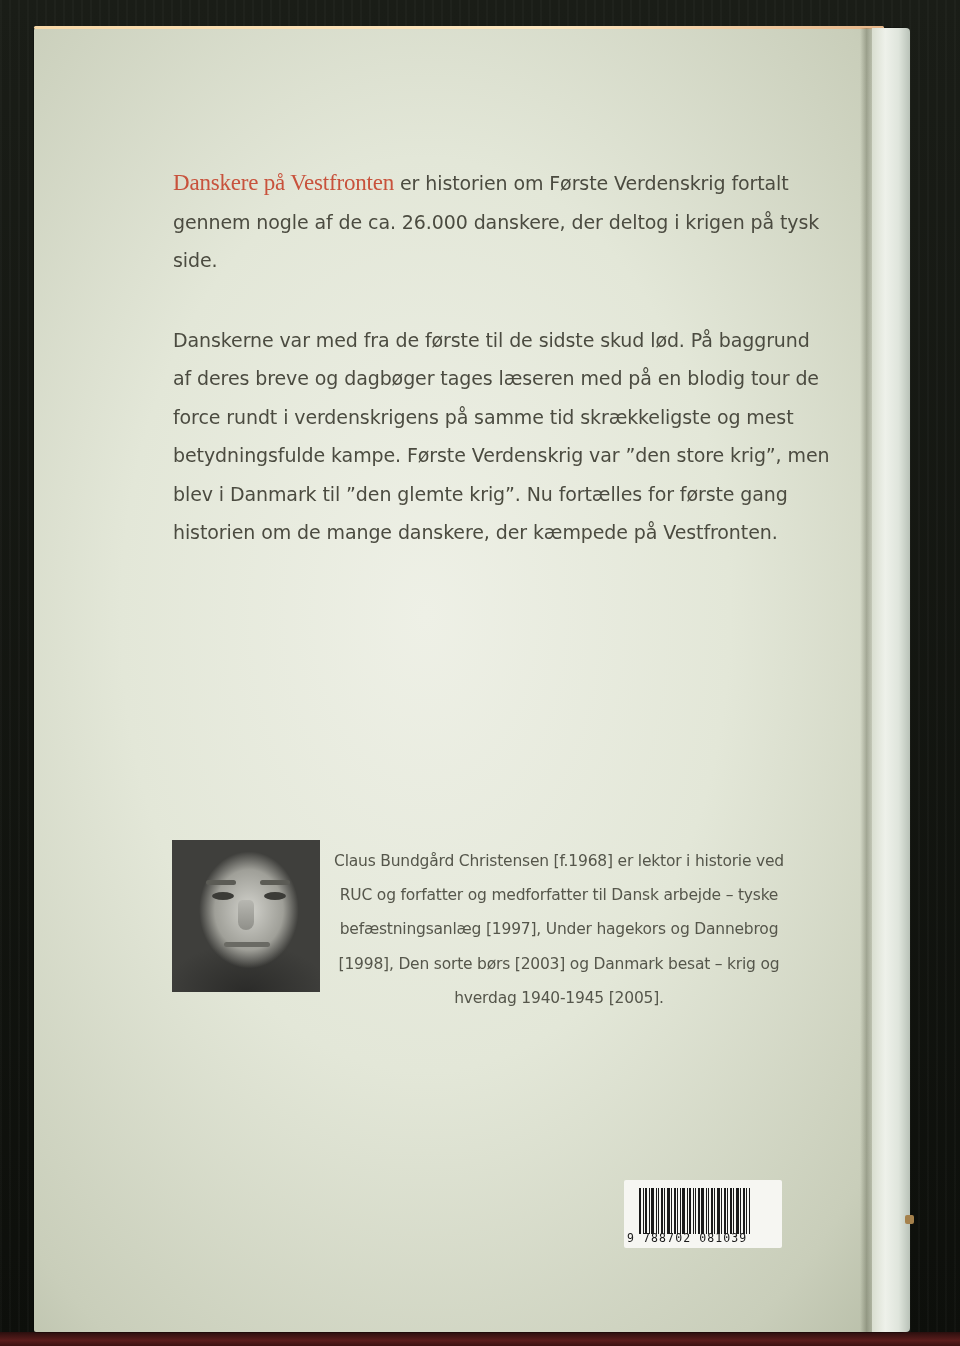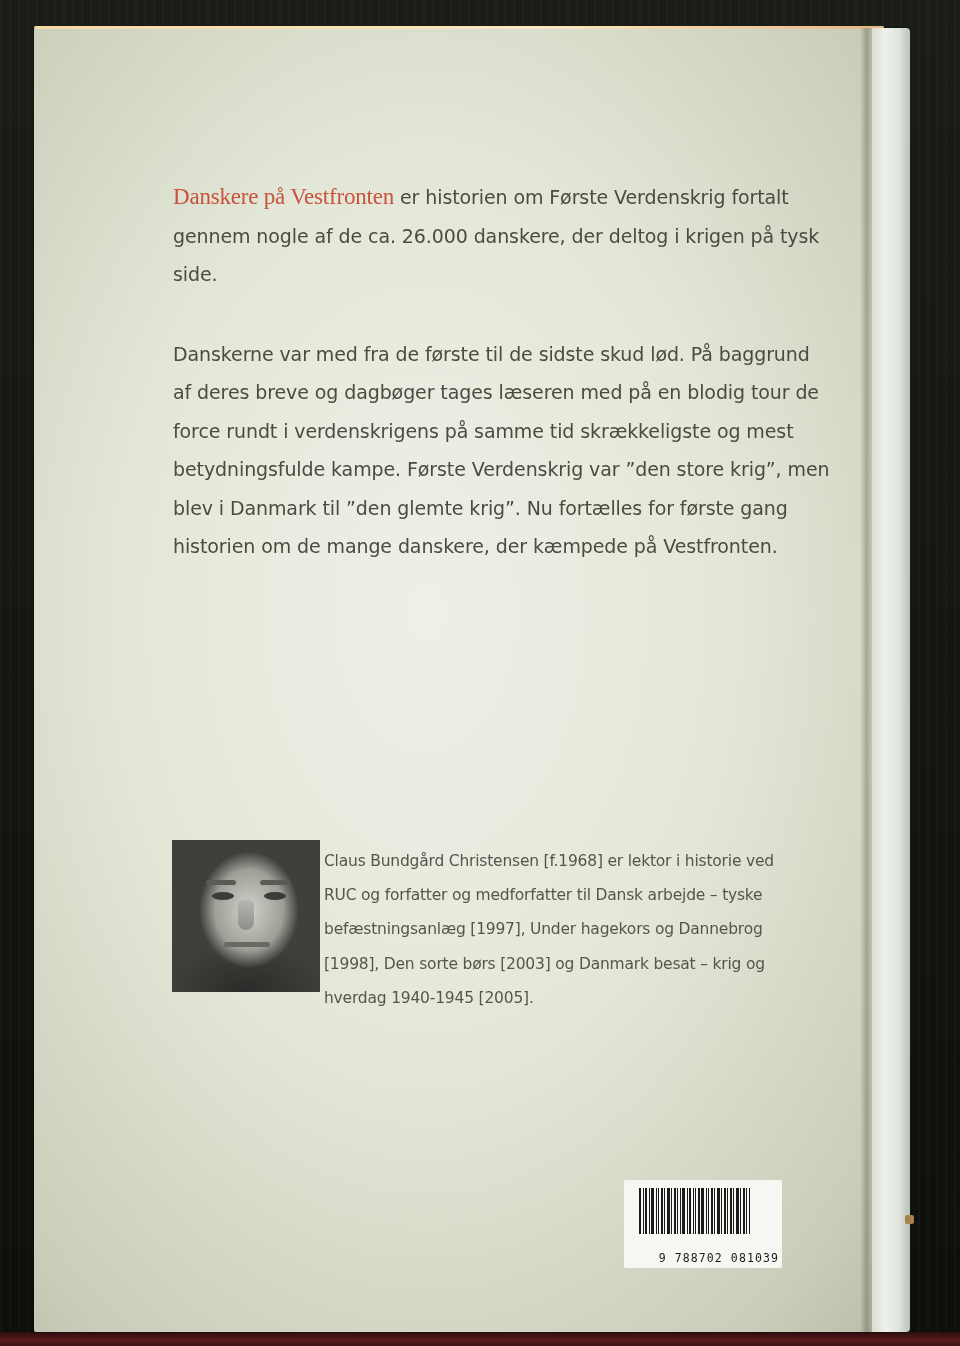--- a/index.html
+++ b/index.html
@@ -36,21 +36,21 @@
     .hinge {
       position: absolute; left: 826px; top: 0; width: 12px; height: 1304px;
       background: linear-gradient(90deg, rgba(0,0,0,0) 0%, rgba(70,75,55,0.35) 55%, rgba(0,0,0,0.08) 100%);
     }
     .spine {
       position: absolute; left: 838px; top: 0; width: 38px; height: 1304px;
       background: linear-gradient(90deg, #d9ded0 0%, #eef1ea 35%, #dfe5dc 70%, #b9c2b8 100%);
       border-radius: 0 4px 4px 0;
     }
     .blurb {
-      position: absolute; left: 139px; top: 150px; width: 660px;
+      position: absolute; left: 139px; top: 136px; width: 660px;
       color: #4b4b40; font-size: 19px; line-height: 38.5px;
       letter-spacing: -0.1px;
     }
     .blurb p { margin: 0 0 41px 0; }
     .title-red {
       font-family: "Liberation Serif", serif; font-size: 23px;
       color: #c8523c; letter-spacing: -0.2px;
     }
     .author-block {
       position: absolute; left: 138px; top: 812px; width: 620px; height: 152px;
@@ -66,24 +66,25 @@
     .photo .eye { position: absolute; top: 52px; width: 22px; height: 8px; border-radius: 50%; background: #3b3b37; }
     .photo .eye.l { left: 40px; } .photo .eye.r { left: 92px; }
     .photo .brow { position: absolute; top: 40px; width: 30px; height: 5px; background: #5b5b55; border-radius: 3px; }
     .photo .brow.l { left: 34px; } .photo .brow.r { left: 88px; }
     .photo .nose { position: absolute; left: 66px; top: 60px; width: 16px; height: 30px; background: linear-gradient(#b7b7b1, #8f8f89); border-radius: 6px 6px 10px 10px; }
     .photo .mouth { position: absolute; left: 52px; top: 102px; width: 46px; height: 5px; background: #6a6a64; border-radius: 3px; }
     .author-text {
       position: absolute; left: 152px; top: 4px; width: 470px;
       font-size: 15.5px; line-height: 34.2px; color: #55564b;
       letter-spacing: -0.2px;
+      text-align: center;
     }
     .barcode-box {
-      position: absolute; left: 590px; top: 1152px; width: 158px; height: 88px;
-      background: #f6f6f2; border-radius: 2px; text-align: right;
+      position: absolute; left: 590px; top: 1152px; width: 158px; height: 68px;
+      background: #f6f6f2; border-radius: 2px;
     }
     .bars {
       position: absolute; left: 15px; top: 8px; width: 135px; height: 50px;
       display: flex; align-items: flex-start;
     }
     .bars span { display: block; height: 46px; background: #1a1a1a; margin-right: 1.5px; }
     .barcode-digits {
       position: absolute; left: 3px; bottom: 3px; width: 152px;
       font-family: "DejaVu Sans Mono", monospace; font-size: 11.5px; color: #1a1a1a;
       letter-spacing: 1.1px; background: transparent;

